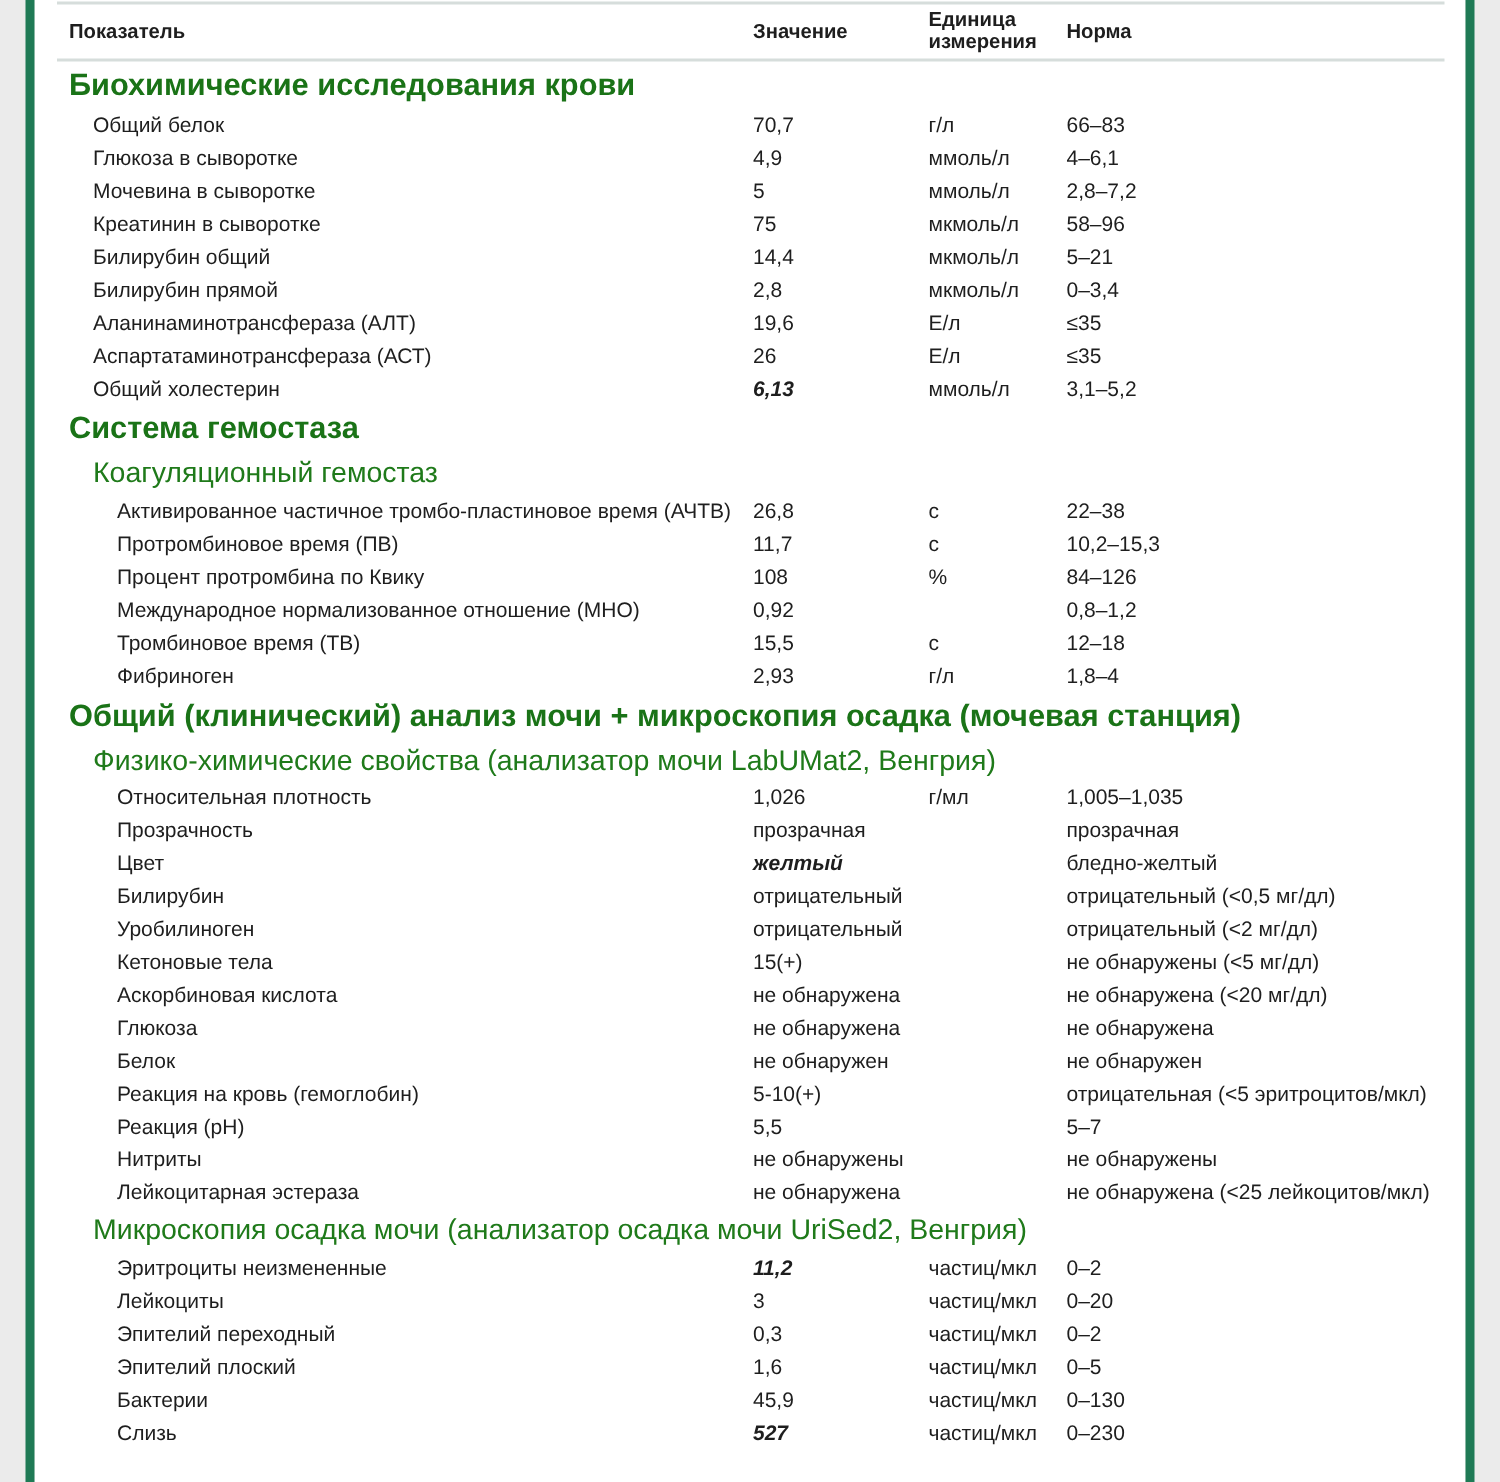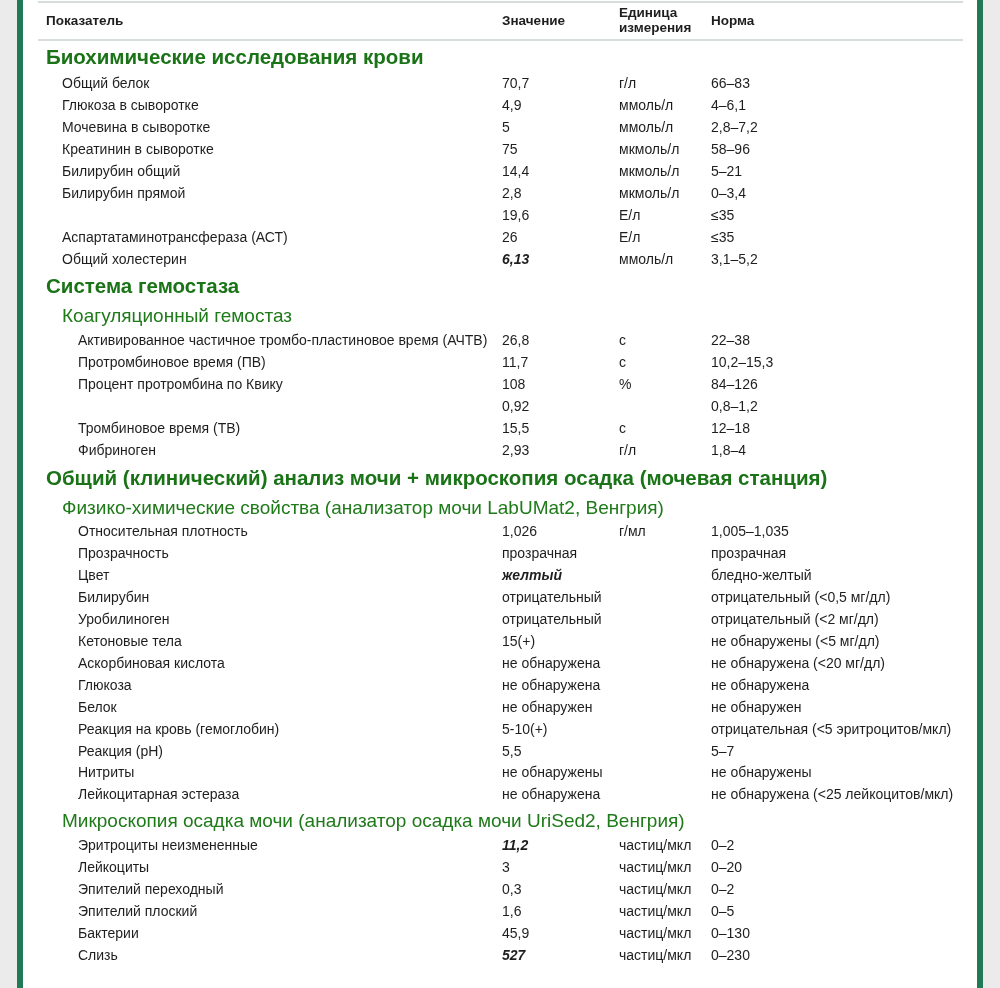--- a/index.html
+++ b/index.html
@@ -91,20 +91,21 @@
       <span class="c-unit">мкмоль/л</span>
       <span class="c-norm">5–21</span>
     </div>
     <div class="row" style="top: 181.75px;">
       <span class="c-name l1">Билирубин прямой</span>
       <span class="c-val">2,8</span>
       <span class="c-unit">мкмоль/л</span>
       <span class="c-norm">0–3,4</span>
     </div>
     <div class="row" style="top: 203.7px;">
+      <span class="c-name l1">Аланинаминотрансфераза (АЛТ)</span>
       <span class="c-val">19,6</span>
       <span class="c-unit">Е/л</span>
       <span class="c-norm">≤35</span>
     </div>
     <div class="row" style="top: 225.65px;">
       <span class="c-name l1">Аспартатаминотрансфераза (АСТ)</span>
       <span class="c-val">26</span>
       <span class="c-unit">Е/л</span>
       <span class="c-norm">≤35</span>
     </div>
@@ -131,20 +132,21 @@
       <span class="c-unit">с</span>
       <span class="c-norm">10,2–15,3</span>
     </div>
     <div class="row" style="top: 372.9px;">
       <span class="c-name l2">Процент протромбина по Квику</span>
       <span class="c-val">108</span>
       <span class="c-unit">%</span>
       <span class="c-norm">84–126</span>
     </div>
     <div class="row" style="top: 394.85px;">
+      <span class="c-name l2">Международное нормализованное отношение (МНО)</span>
       <span class="c-val">0,92</span>
       <span class="c-unit"></span>
       <span class="c-norm">0,8–1,2</span>
     </div>
     <div class="row" style="top: 416.8px;">
       <span class="c-name l2">Тромбиновое время (ТВ)</span>
       <span class="c-val">15,5</span>
       <span class="c-unit">с</span>
       <span class="c-norm">12–18</span>
     </div>

